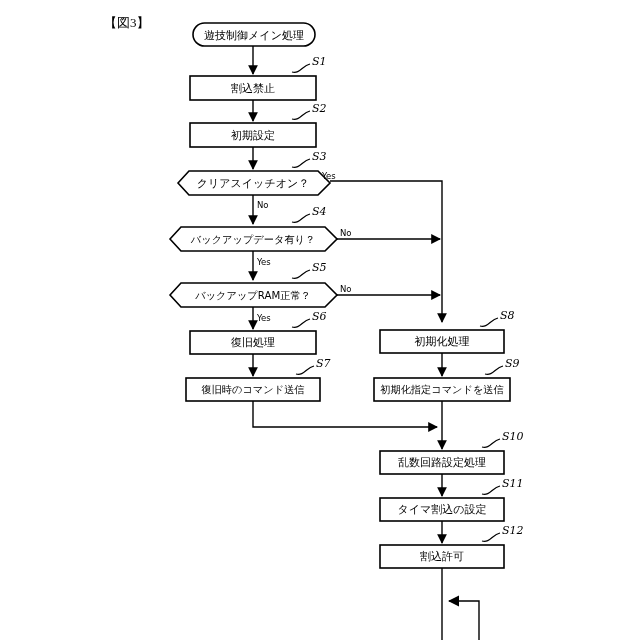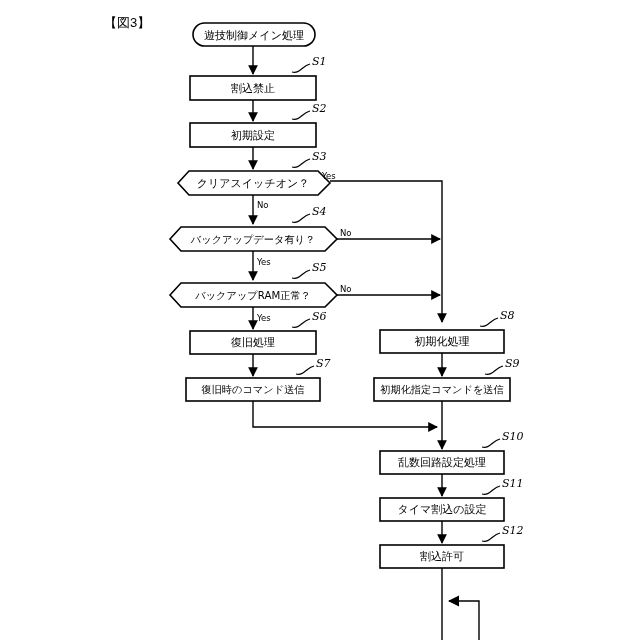--- a/index.html
+++ b/index.html
@@ -68,21 +68,21 @@
   .branch-label {
     font-family: "DejaVu Sans", "Liberation Sans", sans-serif;
     font-size: 8.5px;
     fill: #000000;
     dominant-baseline: middle;
   }
   .fig-caption {
     position: absolute;
     left: 104px;
     top: 14px;
-    font-family: Liberation Sans, sans-serif;
+    font-family: Liberation Serif, serif;
     font-size: 13px;
     color: #000000;
     letter-spacing: 0px;
     white-space: nowrap;
   }
 </style>
 </head>
 <body>
 
 <div id="figure-root">

